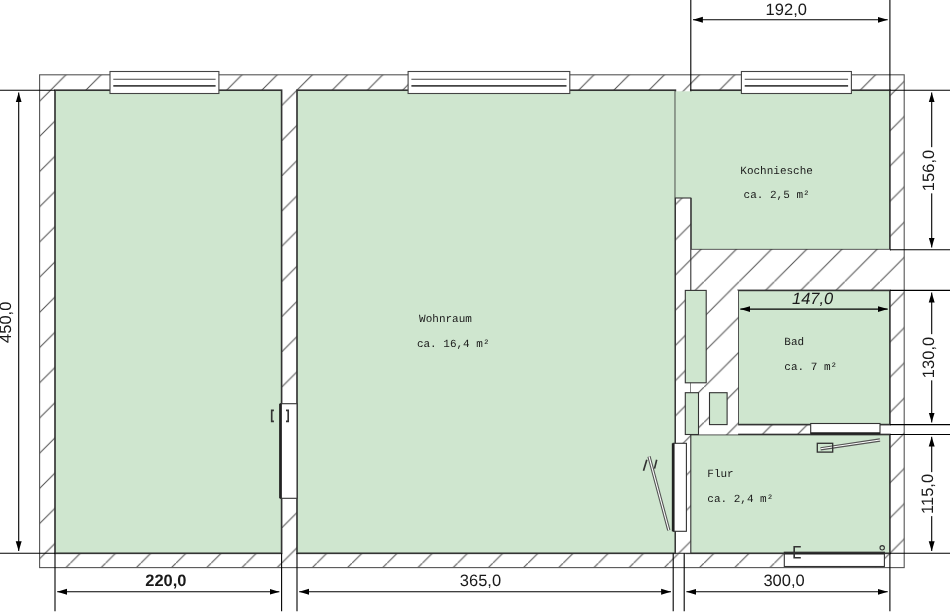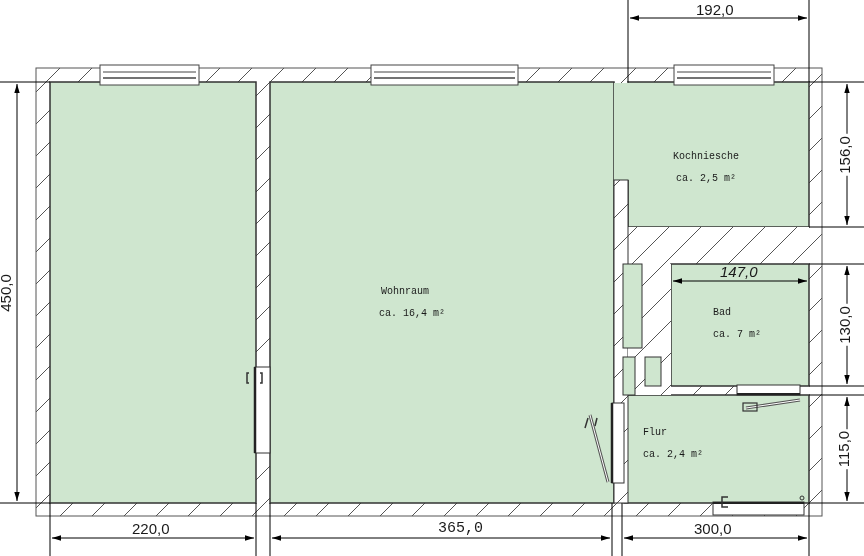--- a/index.html
+++ b/index.html
@@ -141,15 +141,15 @@
   <div>Flur</div>
   <div>ca. 2,4 m²</div>
 </div>
 
 <div class="dim-label nobg" style="left:694px; top:2px;">192,0</div>
 <div class="dim-label vert" style="left:-15px; top:285px;">450,0</div>
 <div class="dim-label vert" style="left:824px; top:147px;">156,0</div>
 <div class="dim-label vert" style="left:824px; top:317px;">130,0</div>
 <div class="dim-label vert" style="left:824px; top:441px;">115,0</div>
 <div class="dim-label nobg" style="left:718px; top:264px;font-style:italic;">147,0</div>
-<div class="dim-label nobg" style="left:130px; top:521px;">220,0</div>
-<div class="dim-label nobg" style="left:436px; top:521px;font-family:Liberation Mono, monospace;">365,0</div>
+<div class="dim-label nobg" style="left:130px; top:521px;font-weight:bold;">220,0</div>
+<div class="dim-label nobg" style="left:416px; top:521px;">365,0</div>
 <div class="dim-label nobg" style="left:692px; top:521px;">300,0</div>
 
 </body></html>

